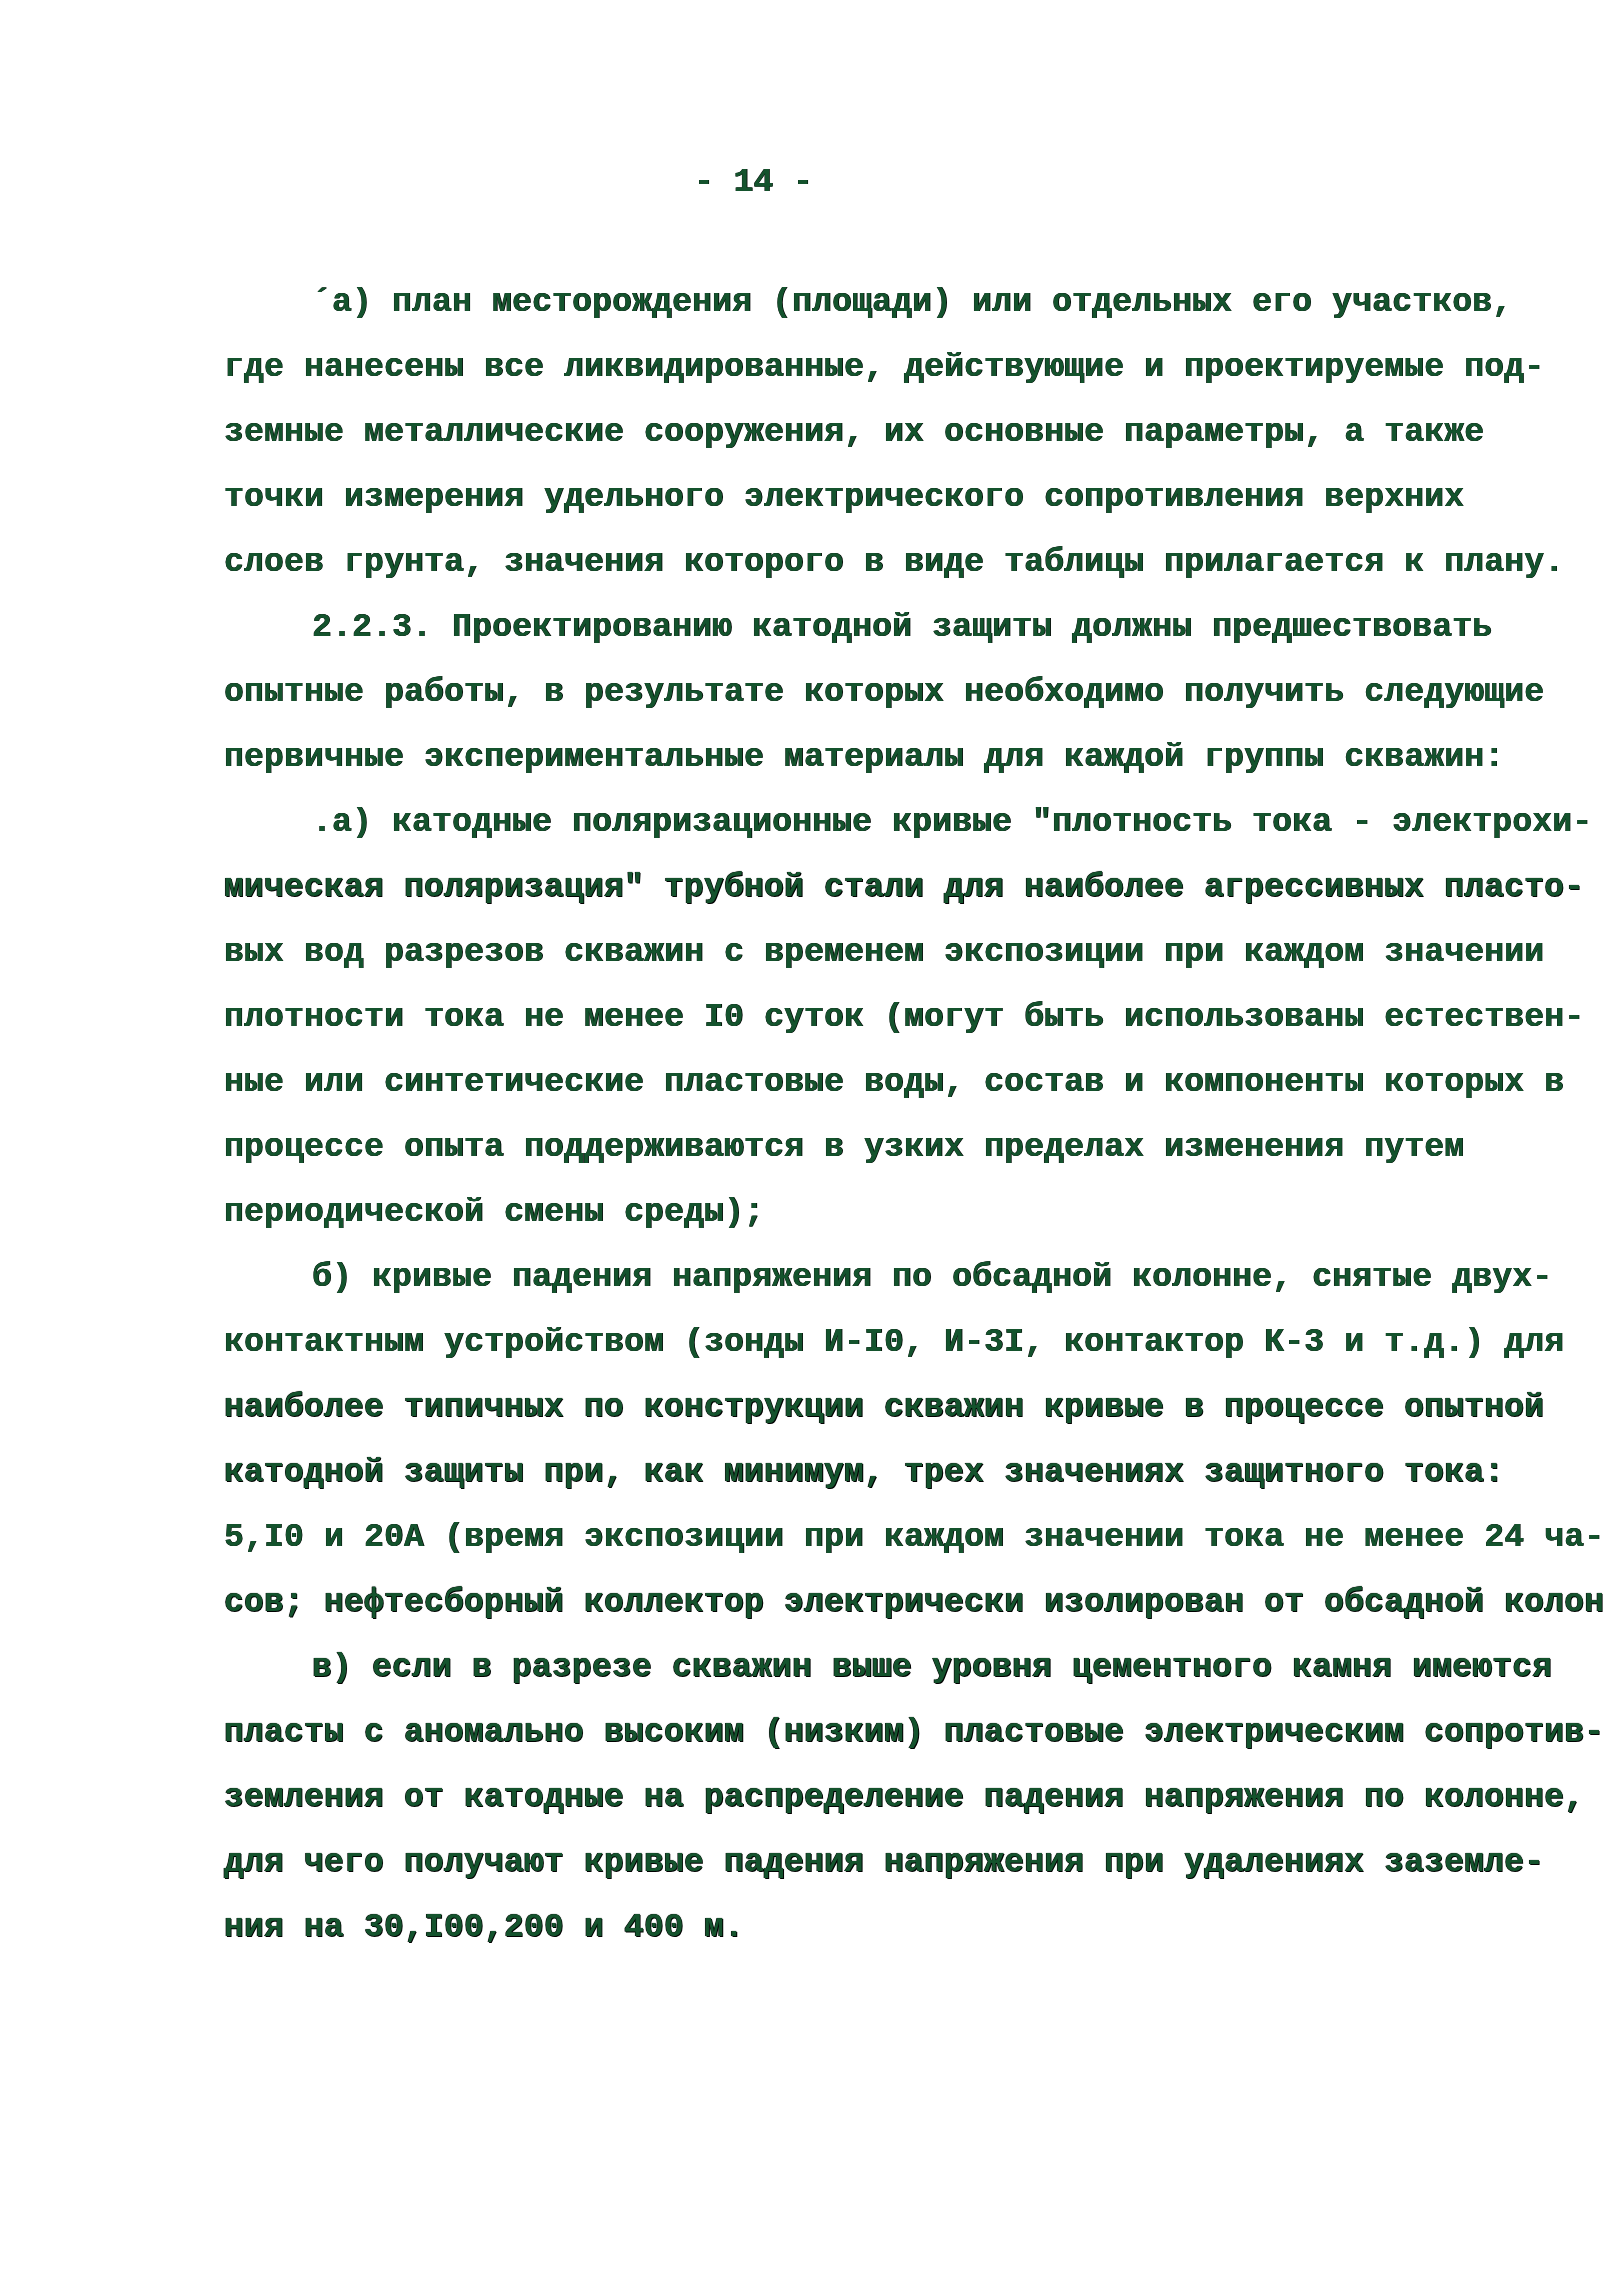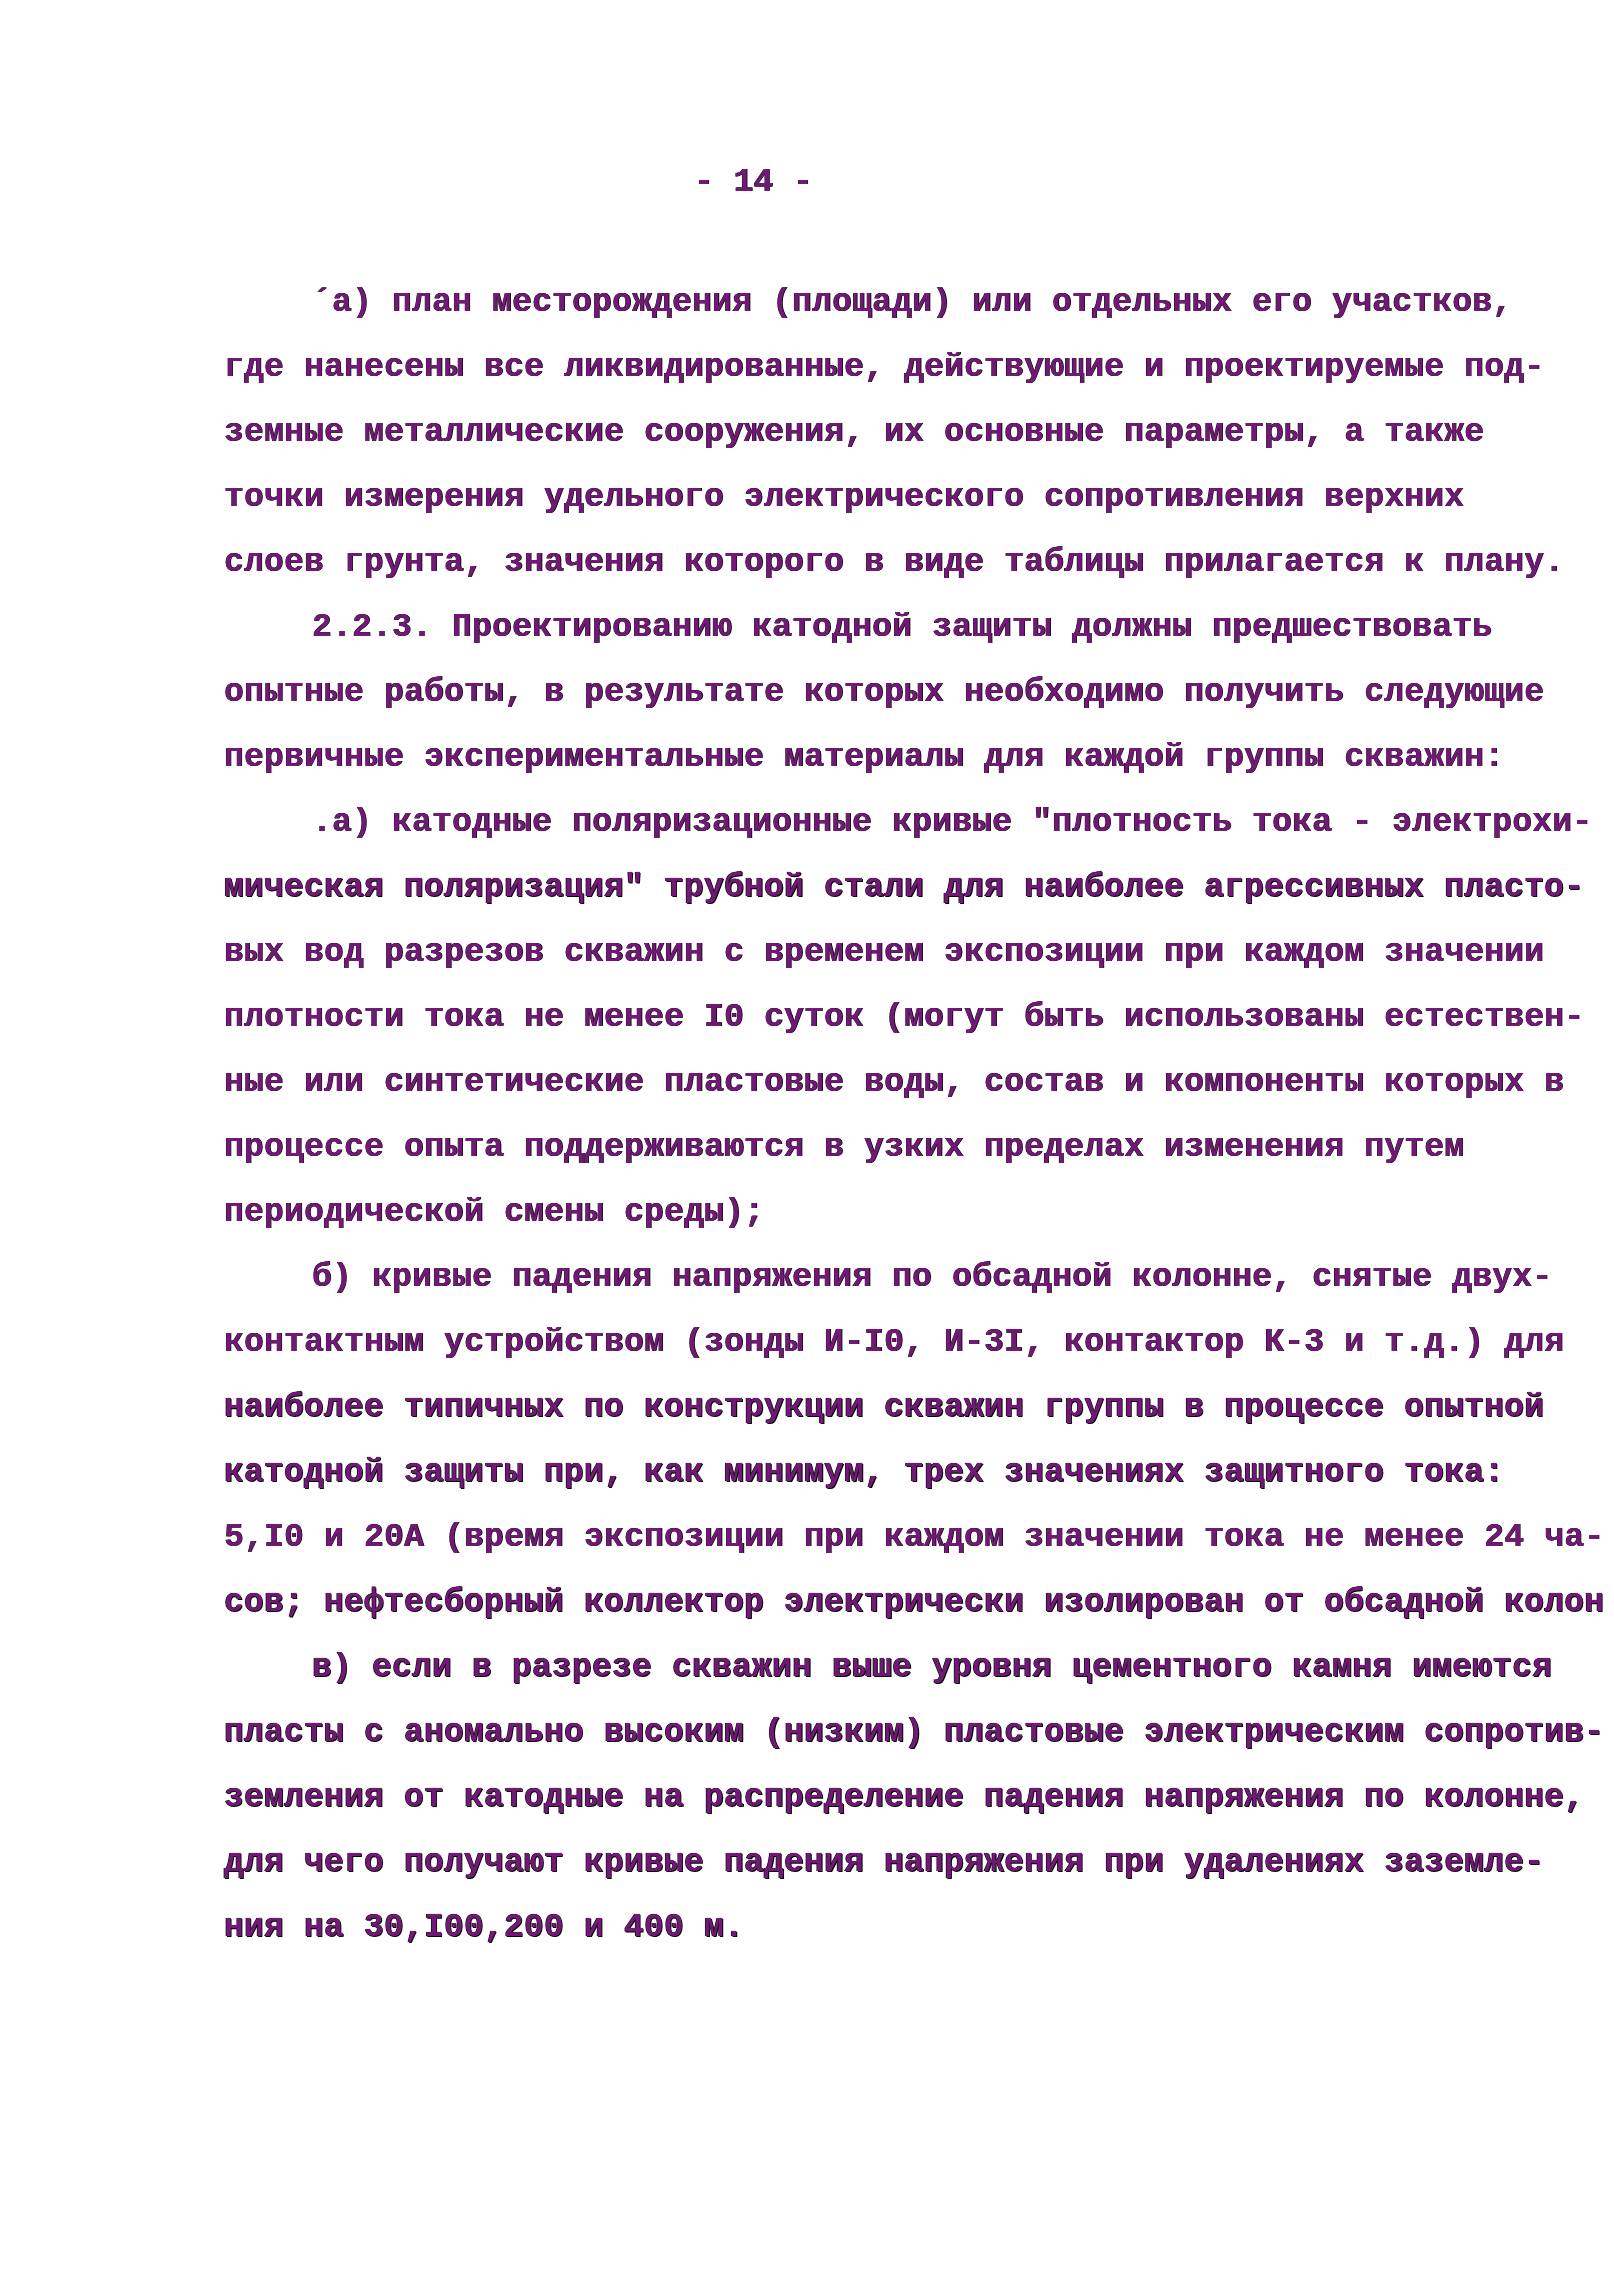--- a/index.html
+++ b/index.html
@@ -8,21 +8,21 @@
     padding: 0;
     background: #ffffff;
   }
   .page {
     position: relative;
     width: 1614px;
     height: 2290px;
     background: #ffffff;
     overflow: hidden;
     font-family: "Liberation Mono", "DejaVu Sans Mono", monospace;
-    color: #701a75;
+    color: #14532d;
   }
   .page-number {
     position: absolute;
     top: 164px;
     left: 694px;
     font-size: 33px;
     font-weight: 700;
     white-space: pre;
     text-shadow: 0.6px 0.4px 0 #000, -0.3px 0.3px 0 #111;
   }
@@ -63,21 +63,21 @@
       <div class="line">первичные экспериментальные материалы для каждой группы скважин:</div>
       <div class="line indent">.а) катодные поляризационные кривые "плотность тока - электрохи-</div>
       <div class="line heavy">мическая поляризация" трубной стали для наиболее агрессивных пласто-</div>
       <div class="line">вых вод разрезов скважин с временем экспозиции при каждом значении</div>
       <div class="line">плотности тока не менее I0 суток (могут быть использованы естествен-</div>
       <div class="line">ные или синтетические пластовые воды, состав и компоненты которых в</div>
       <div class="line">процессе опыта поддерживаются в узких пределах изменения путем</div>
       <div class="line">периодической смены среды);</div>
       <div class="line indent">б) кривые падения напряжения по обсадной колонне, снятые двух-</div>
       <div class="line">контактным устройством (зонды И-I0, И-3I, контактор К-3 и т.д.) для</div>
-      <div class="line heavy">наиболее типичных по конструкции скважин группы в процессе опытной</div>
+      <div class="line heavy">наиболее типичных по конструкции скважин кривые в процессе опытной</div>
       <div class="line heavy">катодной защиты при, как минимум, трех значениях защитного тока:</div>
       <div class="line">5,I0 и 20А (время экспозиции при каждом значении тока не менее 24 ча-</div>
       <div class="line heavy">сов; нефтесборный коллектор электрически изолирован от обсадной колон</div>
       <div class="line indent heavy">в) если в разрезе скважин выше уровня цементного камня имеются</div>
       <div class="line heavy">пласты с аномально высоким (низким) пластовые электрическим сопротив-</div>
       <div class="line heavy">земления от катодные на распределение падения напряжения по колонне,</div>
       <div class="line heavy">для чего получают кривые падения напряжения при удалениях заземле-</div>
       <div class="line heavy">ния на 30,I00,200 и 400 м.</div>
     </div>
 </div>

